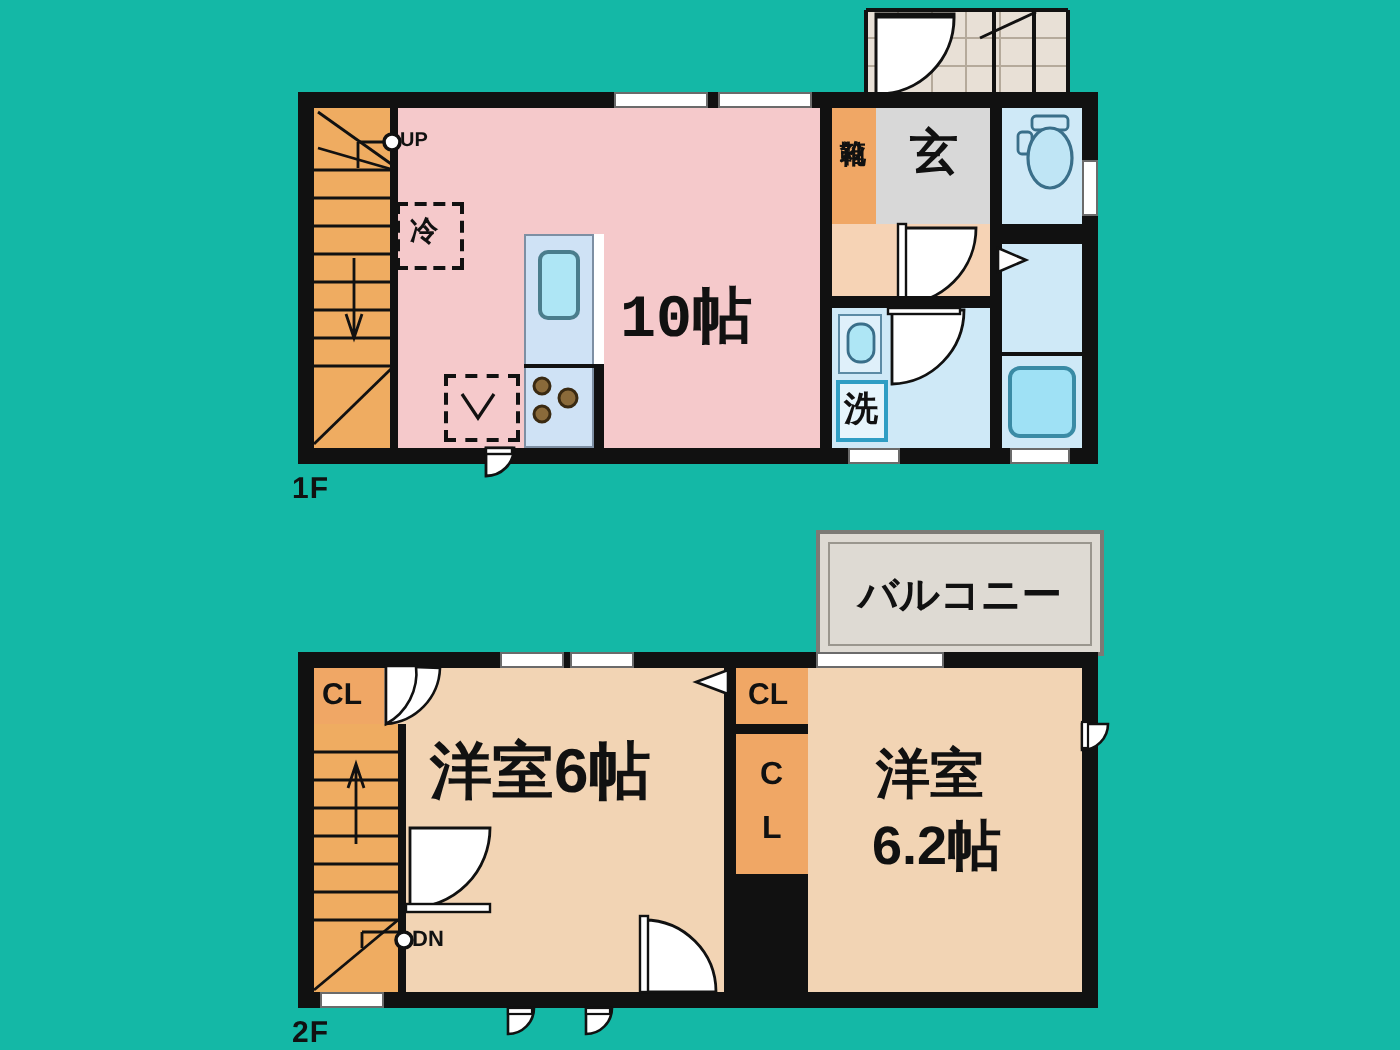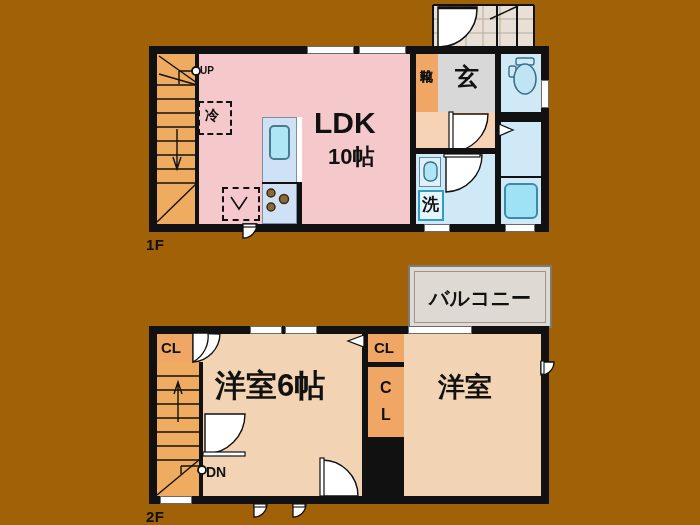--- a/index.html
+++ b/index.html
@@ -1,18 +1,18 @@
 <!DOCTYPE html>
 <html><head>
 <meta charset="utf-8">
 <style>
   html,body{margin:0;padding:0;background:#ffffff;}
   body{width:700px;height:525px;overflow:hidden;
        font-family:"Liberation Sans","DejaVu Sans",sans-serif;}
-  #stage{position:relative;width:700px;height:525px;background:#a16207;}
+  #stage{position:relative;width:700px;height:525px;background:#14b8a6;}
   .abs{position:absolute;box-sizing:border-box;}
   .wall{background:#111111;}
   .room{background:#f5c9cb;}
   .room2{background:#f2d4b4;}
   .closet{background:#f0a765;}
   .stair{background:#efac61;}
   .water{background:#cfe9f7;}
   .water2{background:#9fe1f5;}
   .gray{background:#d8d8d8;}
   .white{background:#ffffff;}
@@ -101,22 +101,21 @@
     <div class="abs" style="left:269px;top:125px;width:21px;height:35px;background:#aee6f5;border:2px solid #4a7d8c;border-radius:5px;"></div>
     <div class="abs wall" style="left:262px;top:182px;width:35px;height:2px;"></div>
     <svg style="left:264px;top:186px;width:32px;height:32px;">
       <circle cx="7" cy="7" r="4" fill="#8a6a3a" stroke="#3a2a12" stroke-width="1.5"></circle>
       <circle cx="20" cy="13" r="4.5" fill="#8a6a3a" stroke="#3a2a12" stroke-width="1.5"></circle>
       <circle cx="7" cy="21" r="4" fill="#8a6a3a" stroke="#3a2a12" stroke-width="1.5"></circle>
     </svg>
     <div class="abs white" style="left:297px;top:117px;width:5px;height:65px;"></div>
     <div class="abs wall" style="left:297px;top:182px;width:5px;height:42px;"></div>
 
-    <div class="lbl" style="left:314px;top:108px;font-size:30px;">LDK</div>
-    <div class="lbl" style="left:328px;top:146px;font-size:22px;">10帖</div>
+    <div class="lbl" style="left:310px;top:146px;font-size:30px;font-family:Liberation Mono, monospace;">10帖</div>
 
     <div class="abs white" style="left:307px;top:46px;width:47px;height:8px;border:1px solid #6b6b6b;"></div>
     <div class="abs white" style="left:359px;top:46px;width:47px;height:8px;border:1px solid #6b6b6b;"></div>
 
     <svg style="left:242px;top:224px;width:26px;height:26px;">
       <path d="M1,0 L1,14 A14,14 0 0 0 15,0 Z" fill="#fff" stroke="#111" stroke-width="1.4"></path>
       <rect x="1" y="0" width="13" height="3" fill="#fff" stroke="#111" stroke-width="1.2"></rect>
     </svg>
 
     <div class="abs wall" style="left:410px;top:54px;width:6px;height:170px;"></div>
@@ -194,21 +193,21 @@
       <g stroke="#111" stroke-width="1.4" fill="none">
         <path d="M0,133 L42,98"></path>
         <path d="M21,60 L21,20 M17,32 L21,20 L25,32"></path>
         <path d="M24,112 L24,104 M24,104 L42,104"></path>
       </g>
     </svg>
     <div class="abs wall" style="left:199px;top:100px;width:4px;height:134px;"></div>
     <svg style="left:196px;top:202px;width:12px;height:12px;">
       <circle cx="6" cy="6" r="4" fill="#fff" stroke="#111" stroke-width="1.8"></circle>
     </svg>
-    <div class="lbl" style="left:206px;top:203px;font-size:14px;">DN</div>
+    <div class="lbl" style="left:206px;top:203px;font-size:11px;">DN</div>
 
     <div class="abs closet" style="left:157px;top:72px;width:35px;height:28px;"></div>
     <div class="lbl" style="left:161px;top:78px;font-size:15px;">CL</div>
     <svg style="left:192px;top:70px;width:30px;height:32px;">
       <path d="M1,1 L1,30 A29,29 0 0 0 28,2 Z" fill="#fff" stroke="#111" stroke-width="1.3"></path>
       <path d="M1,1 L1,30 A29,29 0 0 0 16,1 Z" fill="#fff" stroke="#111" stroke-width="1.3"></path>
     </svg>
 
     <div class="abs white" style="left:250px;top:64px;width:32px;height:8px;border:1px solid #6b6b6b;"></div>
     <div class="abs white" style="left:285px;top:64px;width:32px;height:8px;border:1px solid #6b6b6b;"></div>
@@ -247,20 +246,21 @@
     <svg style="left:404px;top:108px;width:18px;height:14px;">
       <path d="M2,1 L18,7 L2,13 Z" fill="#fff" stroke="#111" stroke-width="1.3"></path>
     </svg>
     <svg style="left:404px;top:160px;width:18px;height:14px;">
       <path d="M2,1 L18,7 L2,13 Z" fill="#fff" stroke="#111" stroke-width="1.3"></path>
     </svg>
 
     <div class="abs room2" style="left:404px;top:72px;width:137px;height:162px;"></div>
     <div class="abs room2" style="left:404px;top:72px;width:137px;height:33px;"></div>
     <div class="lbl" style="left:438px;top:112px;font-size:27px;">洋室</div>
+    <div class="lbl" style="left:436px;top:148px;font-size:27px;">6.2帖</div>
 
     <div class="abs white" style="left:408px;top:64px;width:64px;height:8px;border:1px solid #6b6b6b;"></div>
 
     <svg style="left:541px;top:98px;width:28px;height:28px;">
       <path d="M0,2 L13,2 A13,13 0 0 1 0,15 Z" fill="#fff" stroke="#111" stroke-width="1.3"></path>
       <rect x="0" y="1" width="3" height="13" fill="#fff" stroke="#111" stroke-width="1.1"></rect>
     </svg>
 
     <div class="floorlbl" style="left:146px;top:246px;">2F</div>
   </div>

